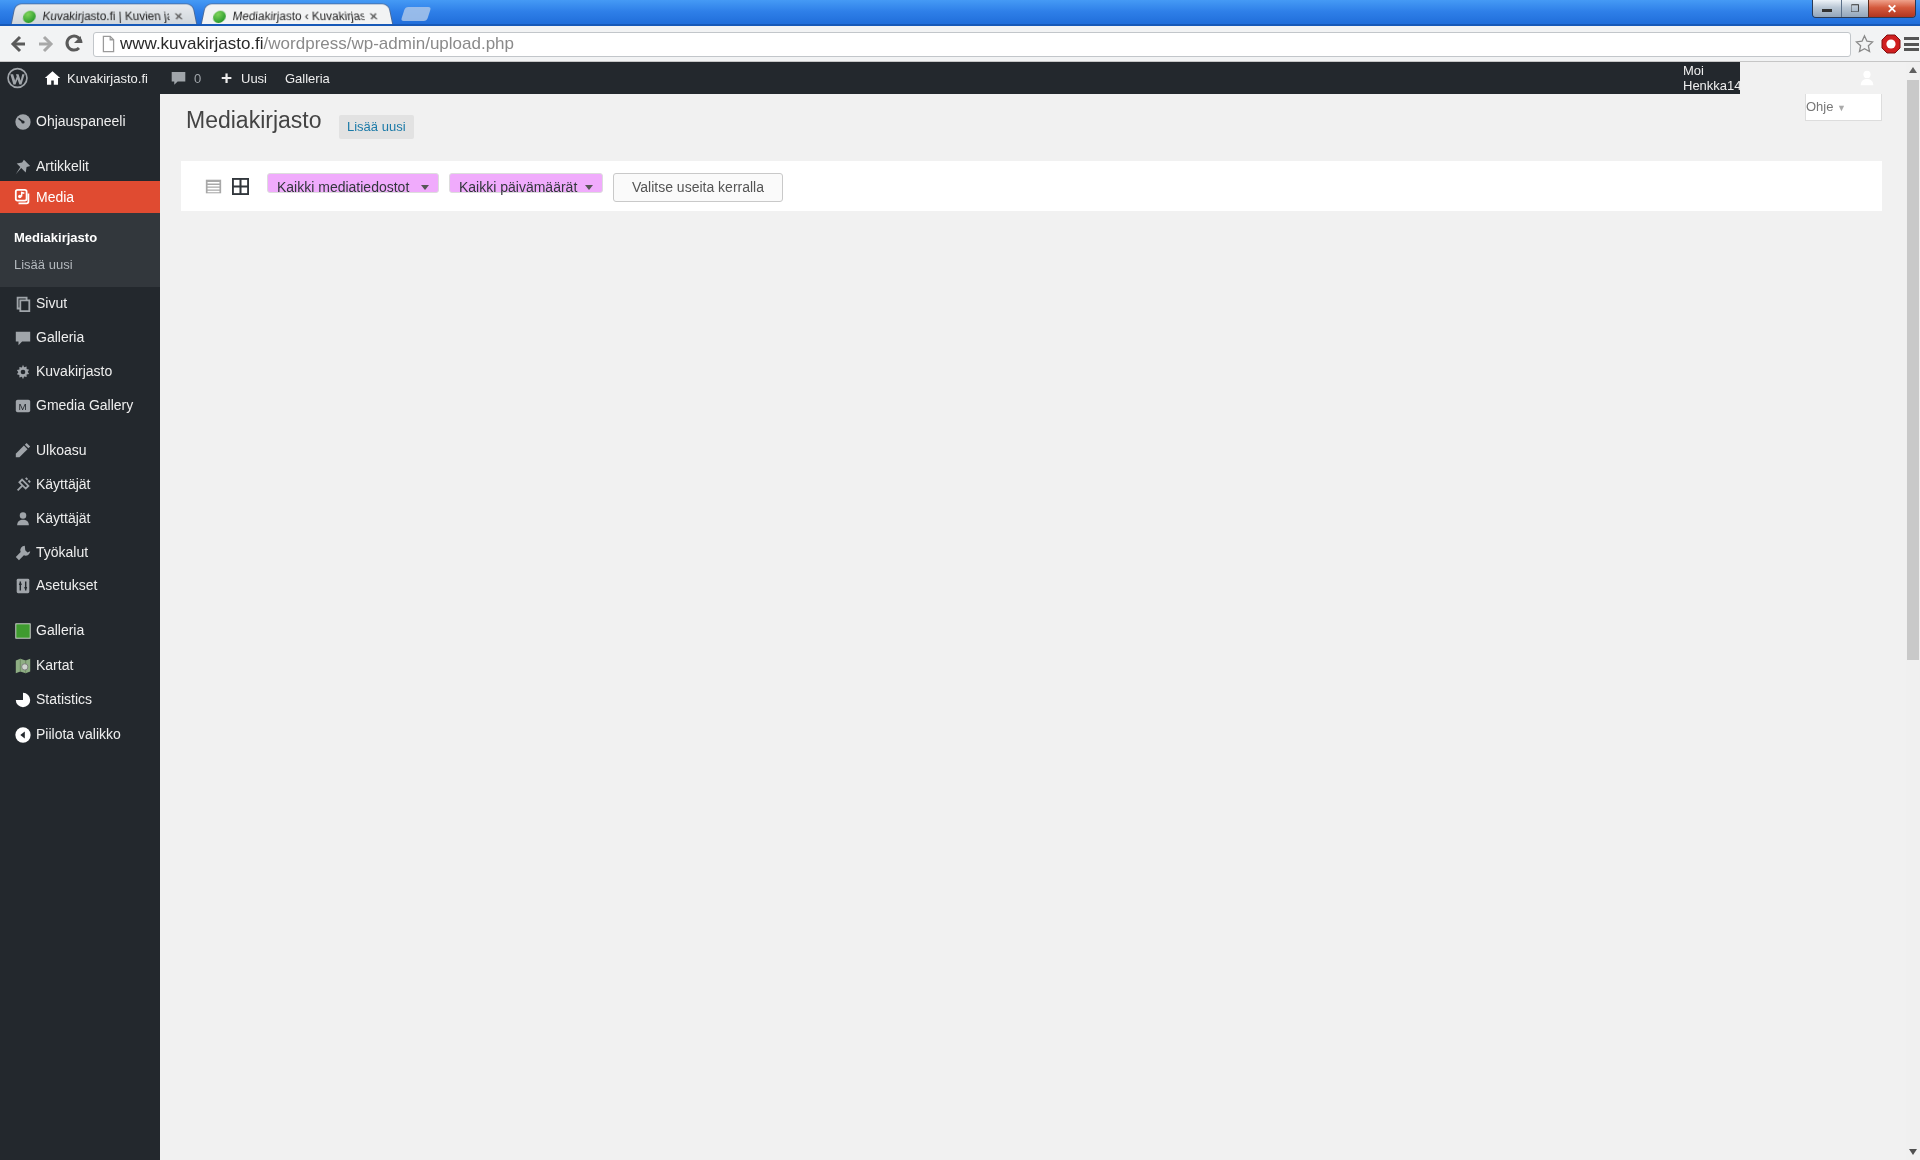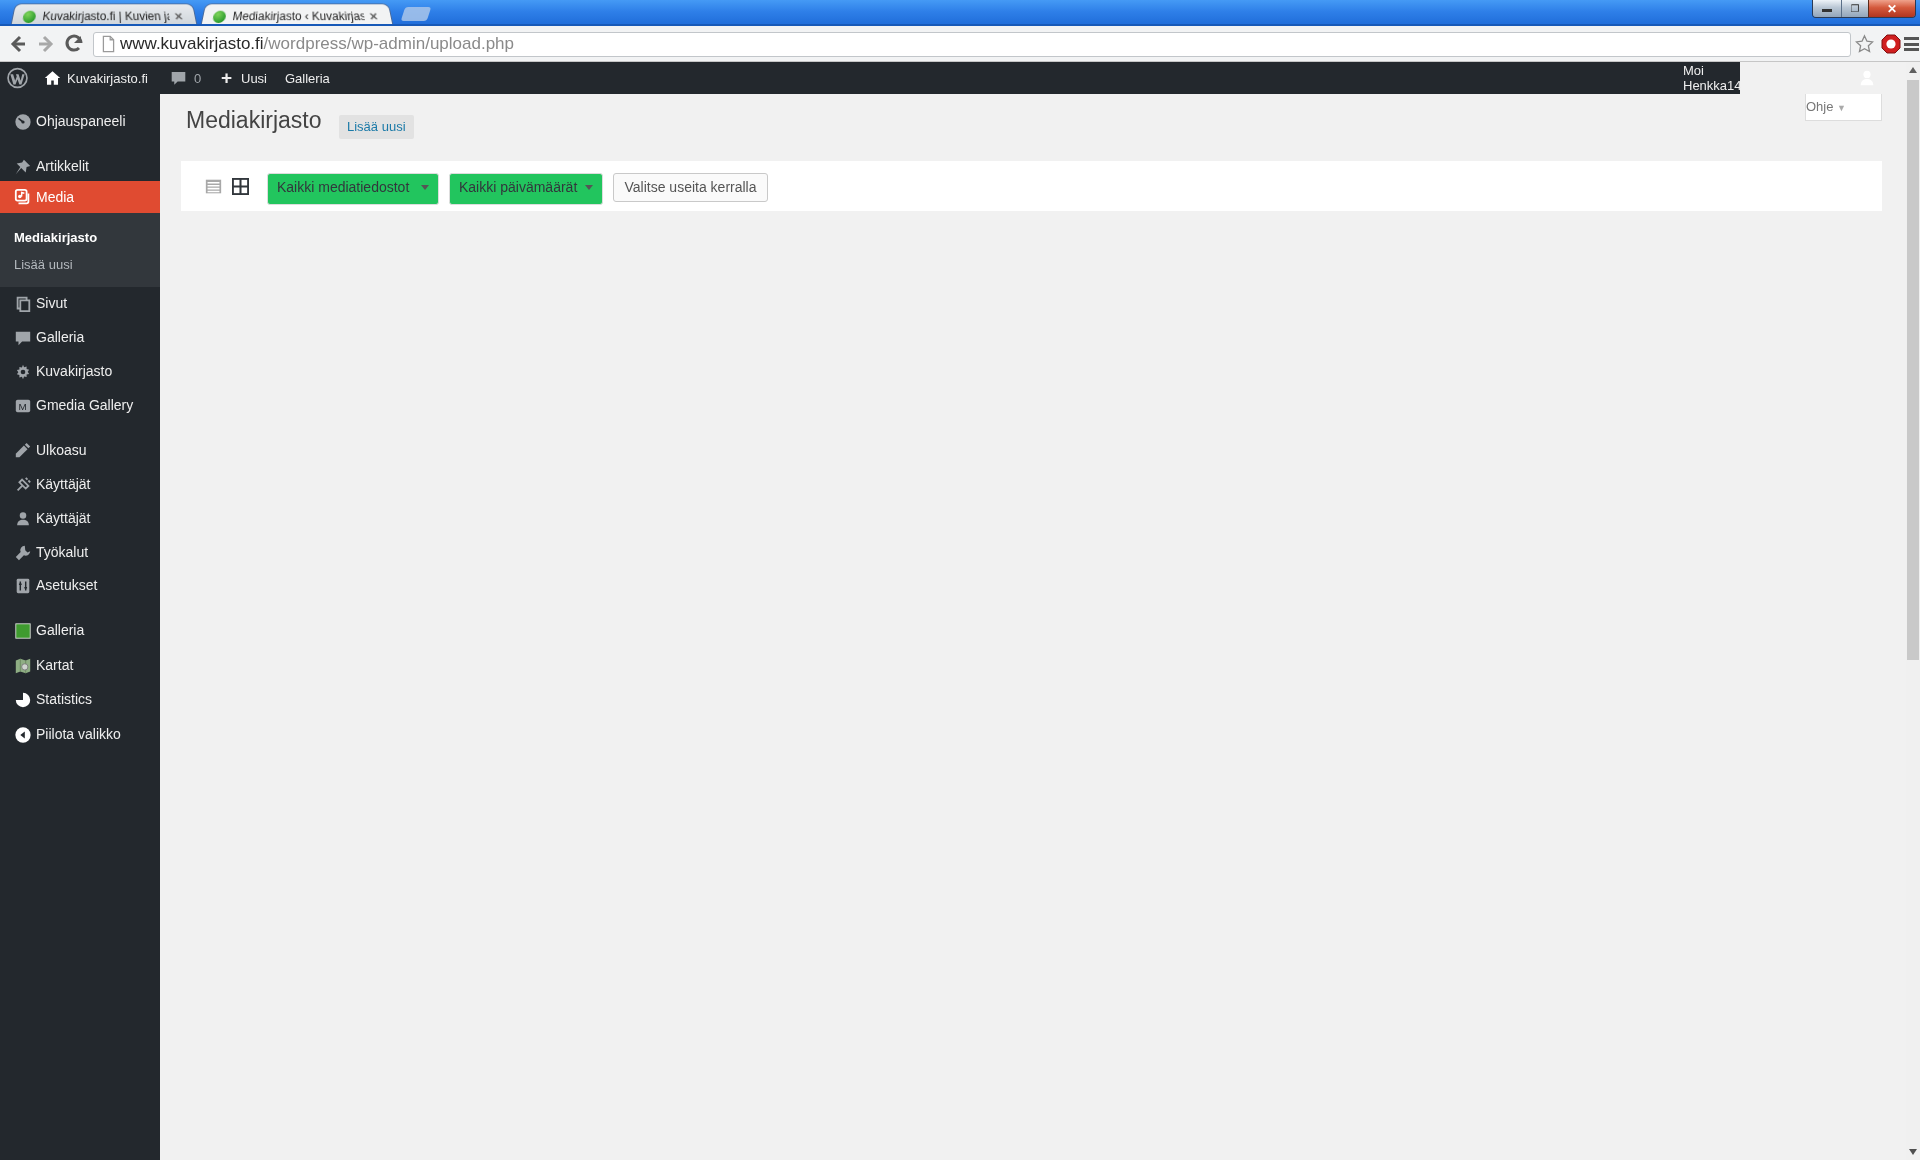--- a/index.html
+++ b/index.html
@@ -34,23 +34,23 @@
 .mi .tx{position:absolute;left:36px;top:8px}
 #mediaitem{position:absolute;left:0;top:87px;width:160px;height:33px;background:#e04b31;color:#fff;font-size:14px}
 #mediaitem .arrow{position:absolute;right:-8px;top:8px;width:0;height:0;border-top:8px solid transparent;border-bottom:8px solid transparent;border-left:8px solid #e04b31}
 #submenu{position:absolute;left:0;top:119px;width:160px;height:74px;background:#32373c}
 
 #content{position:absolute;left:160px;top:94px;width:1746px;height:1066px;background:#f1f1f1}
 #h2{position:absolute;left:26px;top:13px;font-size:23px;color:#444;font-weight:400}
 #addnew{position:absolute;left:179px;top:21px;height:24px;padding:0 8px;background:#e2e2e2;border-radius:2px;color:#1b7aa8;font-size:13px;line-height:24px}
 #ohje{position:absolute;left:1645px;top:0;width:77px;height:27px;background:#fff;border:1px solid #ddd;border-top:none;font-size:13px;color:#777;text-align:left;line-height:26px}
 #toolbar{position:absolute;left:21px;top:67px;width:1701px;height:50px;background:#fff}
-.sel{position:absolute;top:12px;height:32px;background:#22c55e;border:1px solid #ddd;border-radius:3px;font-size:14px;color:#32373c;line-height:26px;padding-left:9px}
+.sel{position:absolute;top:12px;height:20px;background:#f0abfc;border:1px solid #ddd;border-radius:3px;font-size:14px;color:#32373c;line-height:26px;padding-left:9px}
 .sel .ar{position:absolute;right:9px;top:11px;width:0;height:0;border-left:4px solid transparent;border-right:4px solid transparent;border-top:5px solid #555}
-#vbtn{position:absolute;left:432px;top:12px;width:155px;height:29px;background:#fafafa;border:1px solid #c9c9c9;border-radius:3px;font-size:14px;color:#555;text-align:center;line-height:27px}
+#vbtn{position:absolute;left:432px;top:12px;width:170px;height:29px;background:#fafafa;border:1px solid #c9c9c9;border-radius:3px;font-size:14px;color:#555;text-align:center;line-height:27px}
 #etsi{position:absolute;left:1401px;top:10px;width:280px;height:33px;background:#fff;border:1px solid #ddd;font-size:14px;color:#a5a5a5;line-height:31px;padding-left:9px}
 
 #sbar{position:absolute;left:1906px;top:62px;width:14px;height:1098px;background:#f0f0f0}
 #sthumb{position:absolute;left:1px;top:18px;width:12px;height:580px;background:#c9c9c9}
 .sarr{position:absolute;left:3px;width:0;height:0}
 
 #grid{position:absolute;left:192px;top:242px;display:grid;grid-template-columns:repeat(11,138px);grid-auto-rows:138px;gap:16.3px}
 </style></head>
 <body>
 <div id="page">

